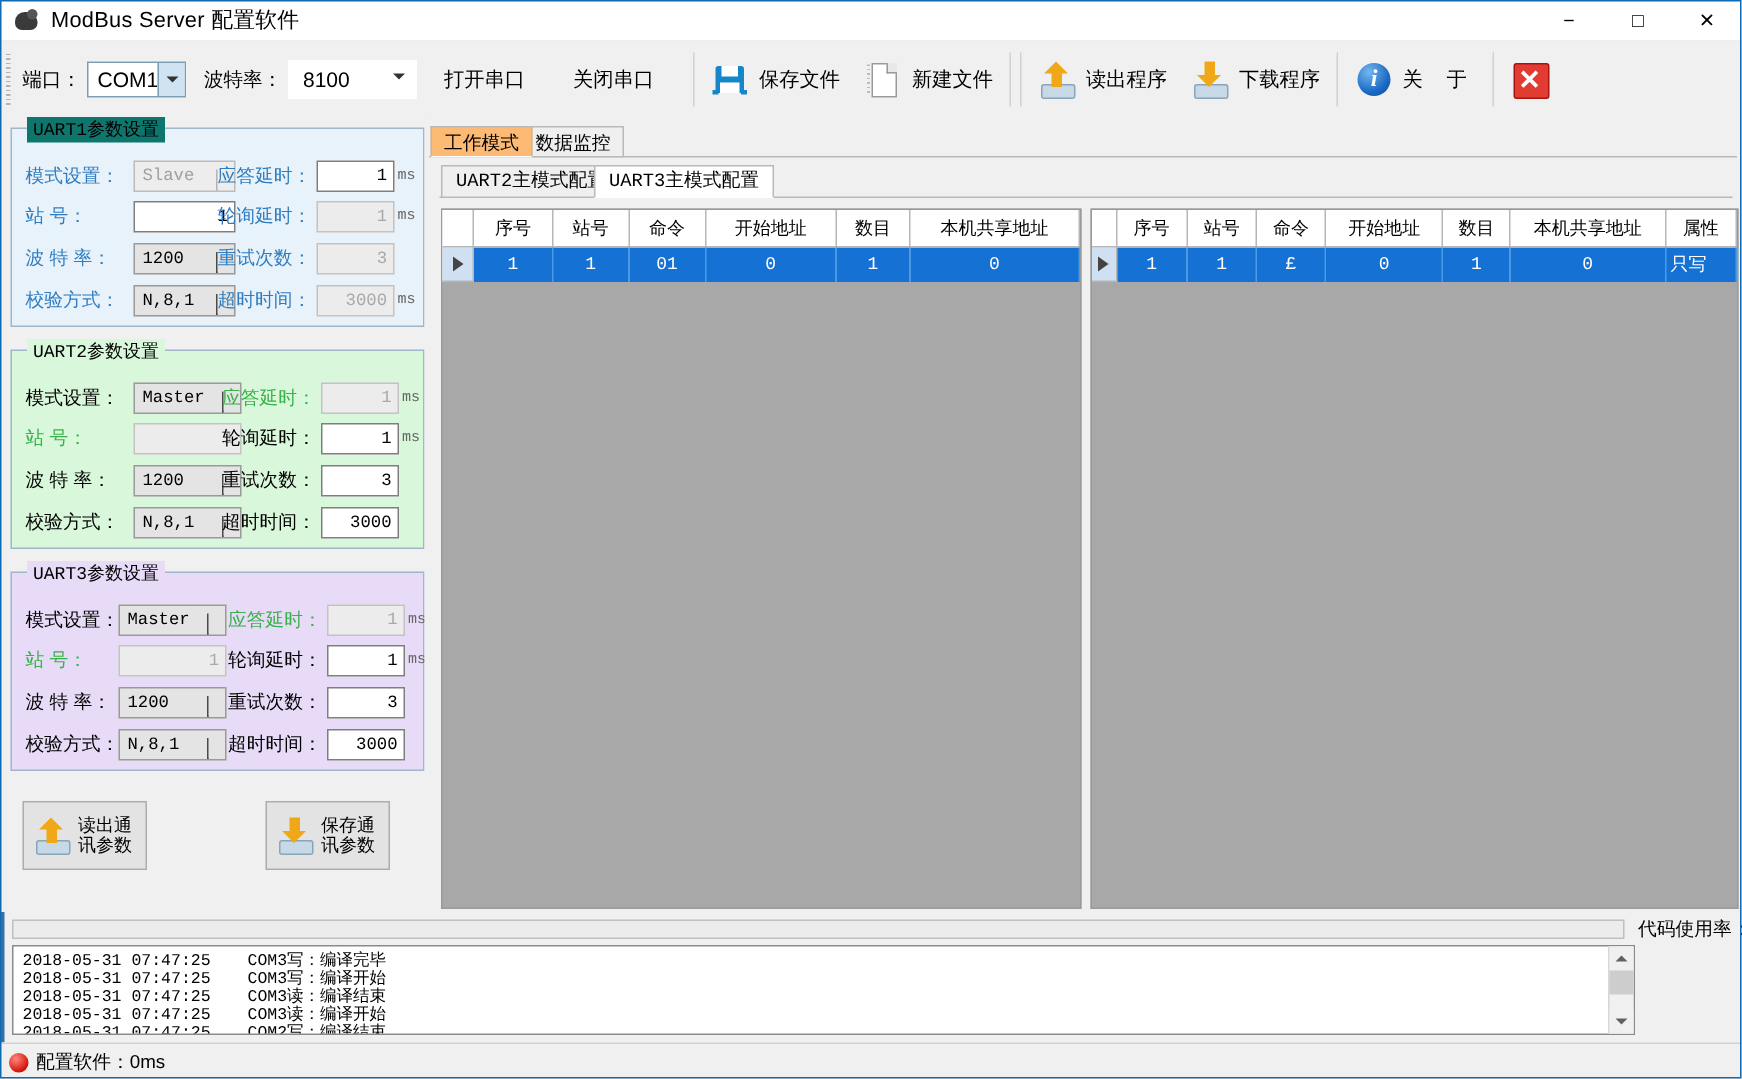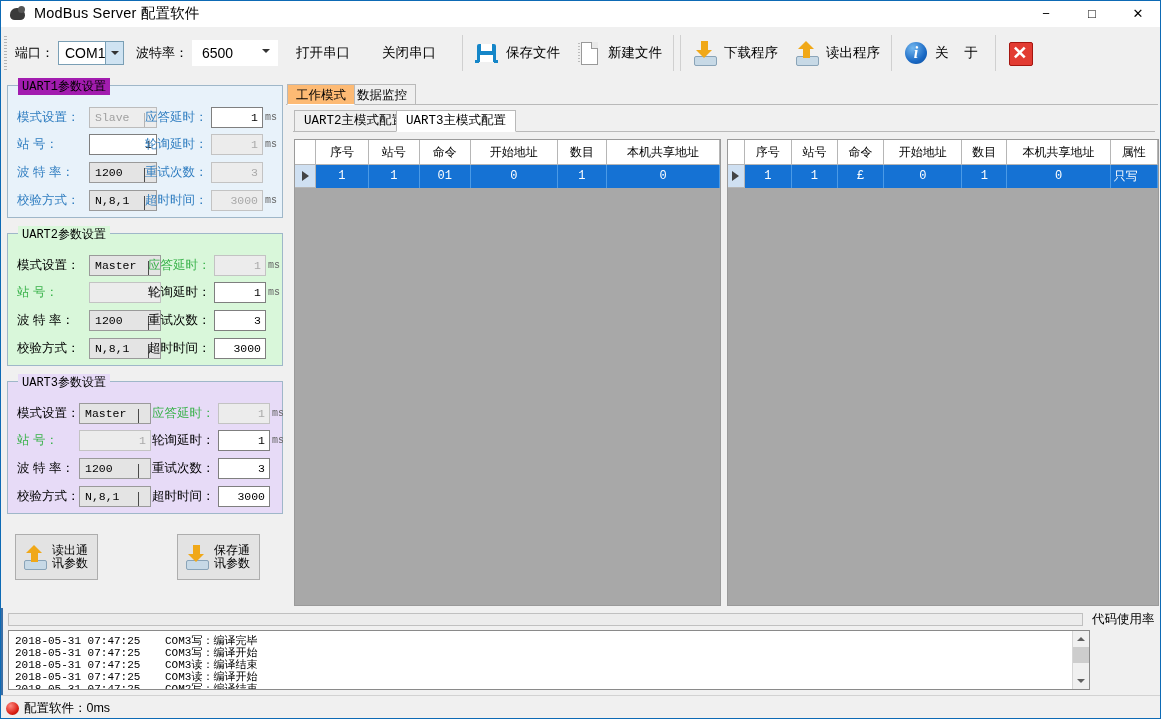--- a/index.html
+++ b/index.html
@@ -93,21 +93,21 @@
     color:#fff;font-size:18px;font-weight:bold;font-family:"Liberation Sans",sans-serif;}
   
   #leftpanel{position:absolute;left:0;top:78px;width:283px;height:530px;background:#f0f0f0;}
   #left-accent{position:absolute;left:0;top:78px;width:3px;height:530px;background:#3a6ea5;}
   .gbox{position:absolute;box-sizing:border-box;border:1px solid #9fb7c9;}
   .gbox .legend{position:absolute;left:10px;top:-8px;background:inherit;padding:0 4px;font-size:12px;color:#000;
     font-family:"Liberation Mono","DejaVu Sans Mono",monospace;}
   .gbox.g1{left:7px;top:85px;width:276px;height:133px;background:#e8f2fa;}
   .gbox.g2{left:7px;top:233px;width:276px;height:133px;background:#d9f7da;}
   .gbox.g3{left:7px;top:381px;width:276px;height:133px;background:#e7dbf7;}
-  .gbox .legend.l1{background:#a21caf;}
+  .gbox .legend.l1{background:#0f766e;}
   .gbox .legend.l2{background:#d9f7da;}
   .gbox .legend.l3{background:#e7dbf7;}
   .frow{position:absolute;display:flex;align-items:center;height:22px;}
   .flabel{font-size:12.5px;white-space:nowrap;}
   .flabel.blue{color:#2f7dc0;}
   .flabel.green{color:#39b24a;}
   .fcombo{
     box-sizing:border-box;height:21px;border:1px solid #9a9a9a;background:#e4e4e4;
     display:inline-flex;align-items:center;position:relative;
     font-family:"Liberation Mono","DejaVu Sans Mono",monospace;font-size:11.5px;
@@ -211,21 +211,21 @@
   <div class="tb-label">端口：</div>
   <div class="tb-combo" style="width:66px;">
     <div class="val">COM1</div>
     <div class="arrowbox">
         <div class="caret"></div>
       </div>
   </div>
 
   <div class="tb-label" style="margin-left:12px;">波特率：</div>
   <div class="tb-combo2">
-    <div class="val">6500</div>
+    <div class="val">8100</div>
     <div class="arrowbox">
         <div class="caret"></div>
       </div>
   </div>
 
   <div class="tbtn" style="margin-left:10px;">
     <div class="txt" style="margin-left:0;">打开串口</div>
   </div>
   <div class="tbtn" style="margin-left:16px;">
     <div class="txt" style="margin-left:0;">关闭串口</div>
@@ -253,35 +253,35 @@
     </div>
     <div class="txt">新建文件</div>
   </div>
 
   <div class="tsep"></div>
 
 
   <div class="tsep"></div>
 
   <div class="tbtn">
+    <div class="ico ico-up2">
+      <div class="disk"></div>
+        <div class="shaft"></div>
+        <div class="head"></div>
+    </div>
+    <div class="txt">读出程序</div>
+  </div>
+
+  <div class="tbtn">
     <div class="ico ico-dn2">
       <div class="disk"></div>
         <div class="shaft"></div>
         <div class="head"></div>
     </div>
     <div class="txt">下载程序</div>
-  </div>
-
-  <div class="tbtn">
-    <div class="ico ico-up2">
-      <div class="disk"></div>
-        <div class="shaft"></div>
-        <div class="head"></div>
-    </div>
-    <div class="txt">读出程序</div>
   </div>
 
   <div class="tsep"></div>
 
   <div class="tbtn">
     <div class="ico ico-info">
       <div class="circ"></div>
         <div class="i">i</div>
     </div>
     <div class="txt spaced">关 于</div>

